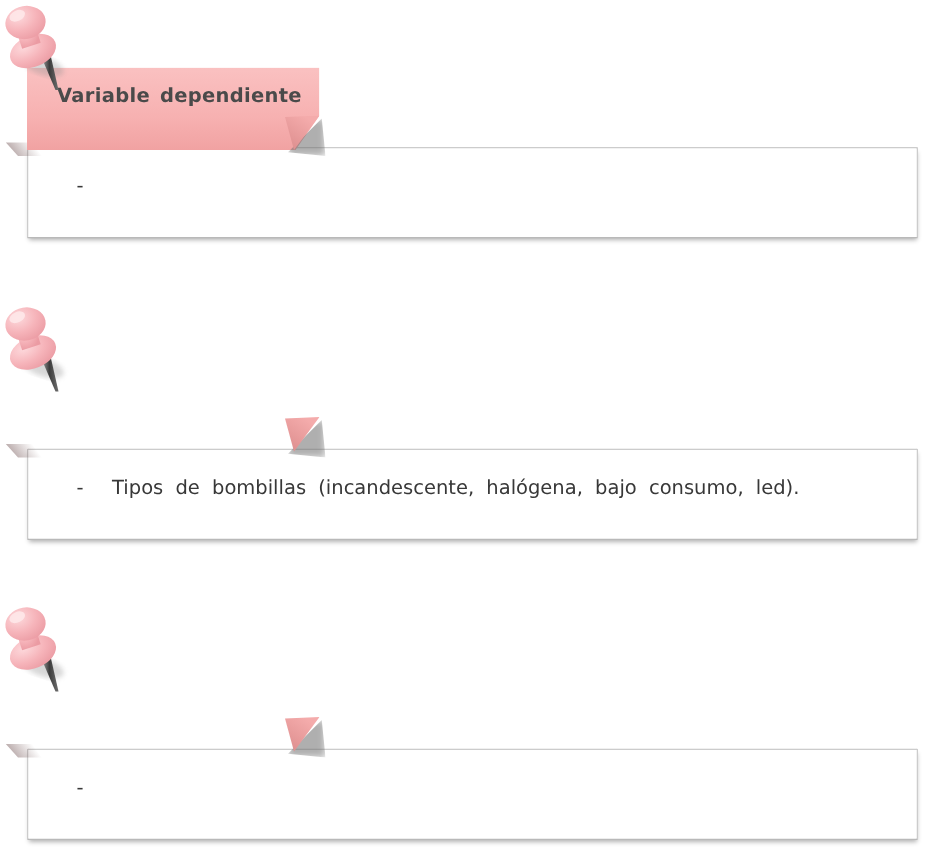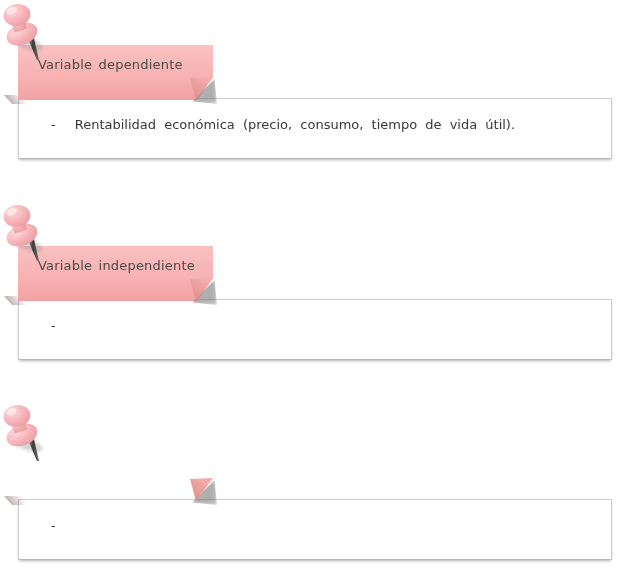--- a/index.html
+++ b/index.html
@@ -43,21 +43,21 @@
       var(--note-pink, #f7b1b1) 60%,
       var(--note-pink-dark, #f1a2a2) 100%);
     clip-path: polygon(0 0, 100% 0, 100% 32px, 179px 100%, 0 100%);
     z-index: 2;
     box-sizing: border-box;
   }
   .note-title {
     display: block;
     padding: 12px 16px 0 20px;
     font-size: 13px;
-    font-weight: normal;
+    font-weight: bold;
     letter-spacing: 0.2px;
     word-spacing: 2px;
     color: var(--header-text, #4a4a4a);
     white-space: nowrap;
   }
   
   .note-fold {
     position: absolute; left: 189px; top: 77px;
     width: 25px; height: 24px;
     background: linear-gradient(215deg,
@@ -106,46 +106,43 @@
     </linearGradient>
     <filter id="softBlur">
         <feGaussianBlur stdDeviation="1.8"></feGaussianBlur>
       </filter>
   </defs>
 </svg>
 
 <div class="section s0">
   <div class="content-box">
     <span class="bullet-dash">-</span>
-    <span class="item-text">Rentabilidad económica (precio, consumo, tiempo de vida útil).</span>
   </div>
   <div class="note-curl"></div>
   <div class="sticky-note">
     <span class="note-title">Variable dependiente</span>
   </div>
   <div class="note-fold-shadow"></div>
   <div class="note-fold"></div>
   <svg class="pin" viewBox="0 0 50 62" aria-hidden="true">
     <ellipse cx="29" cy="43" rx="14" ry="6" fill="#8e8e8e" opacity="0.35" filter="url(#softBlur)" transform="rotate(18 29 43)"></ellipse>
     <polygon points="28,38 34,37 39,59 37,59" fill="url(#needleGray)"></polygon>
     <ellipse cx="22" cy="33" rx="16" ry="10.5" fill="url(#pinPink)" transform="rotate(-22 22 33)"></ellipse>
     <rect x="12" y="13" width="13" height="17" fill="url(#pinPink)" transform="rotate(-18 18 22)"></rect>
     <ellipse cx="17" cy="14" rx="13.5" ry="11" fill="url(#pinPink)" transform="rotate(-10 17 14)"></ellipse>
     <ellipse cx="11.5" cy="9.5" rx="5.5" ry="3.5" fill="#fee9ea" opacity="0.85" transform="rotate(-25 11.5 9.5)"></ellipse>
   </svg>
 </div>
 
 <div class="section s1">
   <div class="content-box">
     <span class="bullet-dash">-</span>
+    <span class="item-text">Tipos de bombillas (incandescente, halógena, bajo consumo, led).</span>
   </div>
   <div class="note-curl"></div>
-  <div class="sticky-note">
-    <span class="note-title">Variable independiente</span>
-  </div>
   <div class="note-fold-shadow"></div>
   <div class="note-fold"></div>
   <svg class="pin" viewBox="0 0 50 62" aria-hidden="true">
     <ellipse cx="29" cy="43" rx="14" ry="6" fill="#8e8e8e" opacity="0.35" filter="url(#softBlur)" transform="rotate(18 29 43)"></ellipse>
     <polygon points="28,38 34,37 39,59 37,59" fill="url(#needleGray)"></polygon>
     <ellipse cx="22" cy="33" rx="16" ry="10.5" fill="url(#pinPink)" transform="rotate(-22 22 33)"></ellipse>
     <rect x="12" y="13" width="13" height="17" fill="url(#pinPink)" transform="rotate(-18 18 22)"></rect>
     <ellipse cx="17" cy="14" rx="13.5" ry="11" fill="url(#pinPink)" transform="rotate(-10 17 14)"></ellipse>
     <ellipse cx="11.5" cy="9.5" rx="5.5" ry="3.5" fill="#fee9ea" opacity="0.85" transform="rotate(-25 11.5 9.5)"></ellipse>
   </svg>

